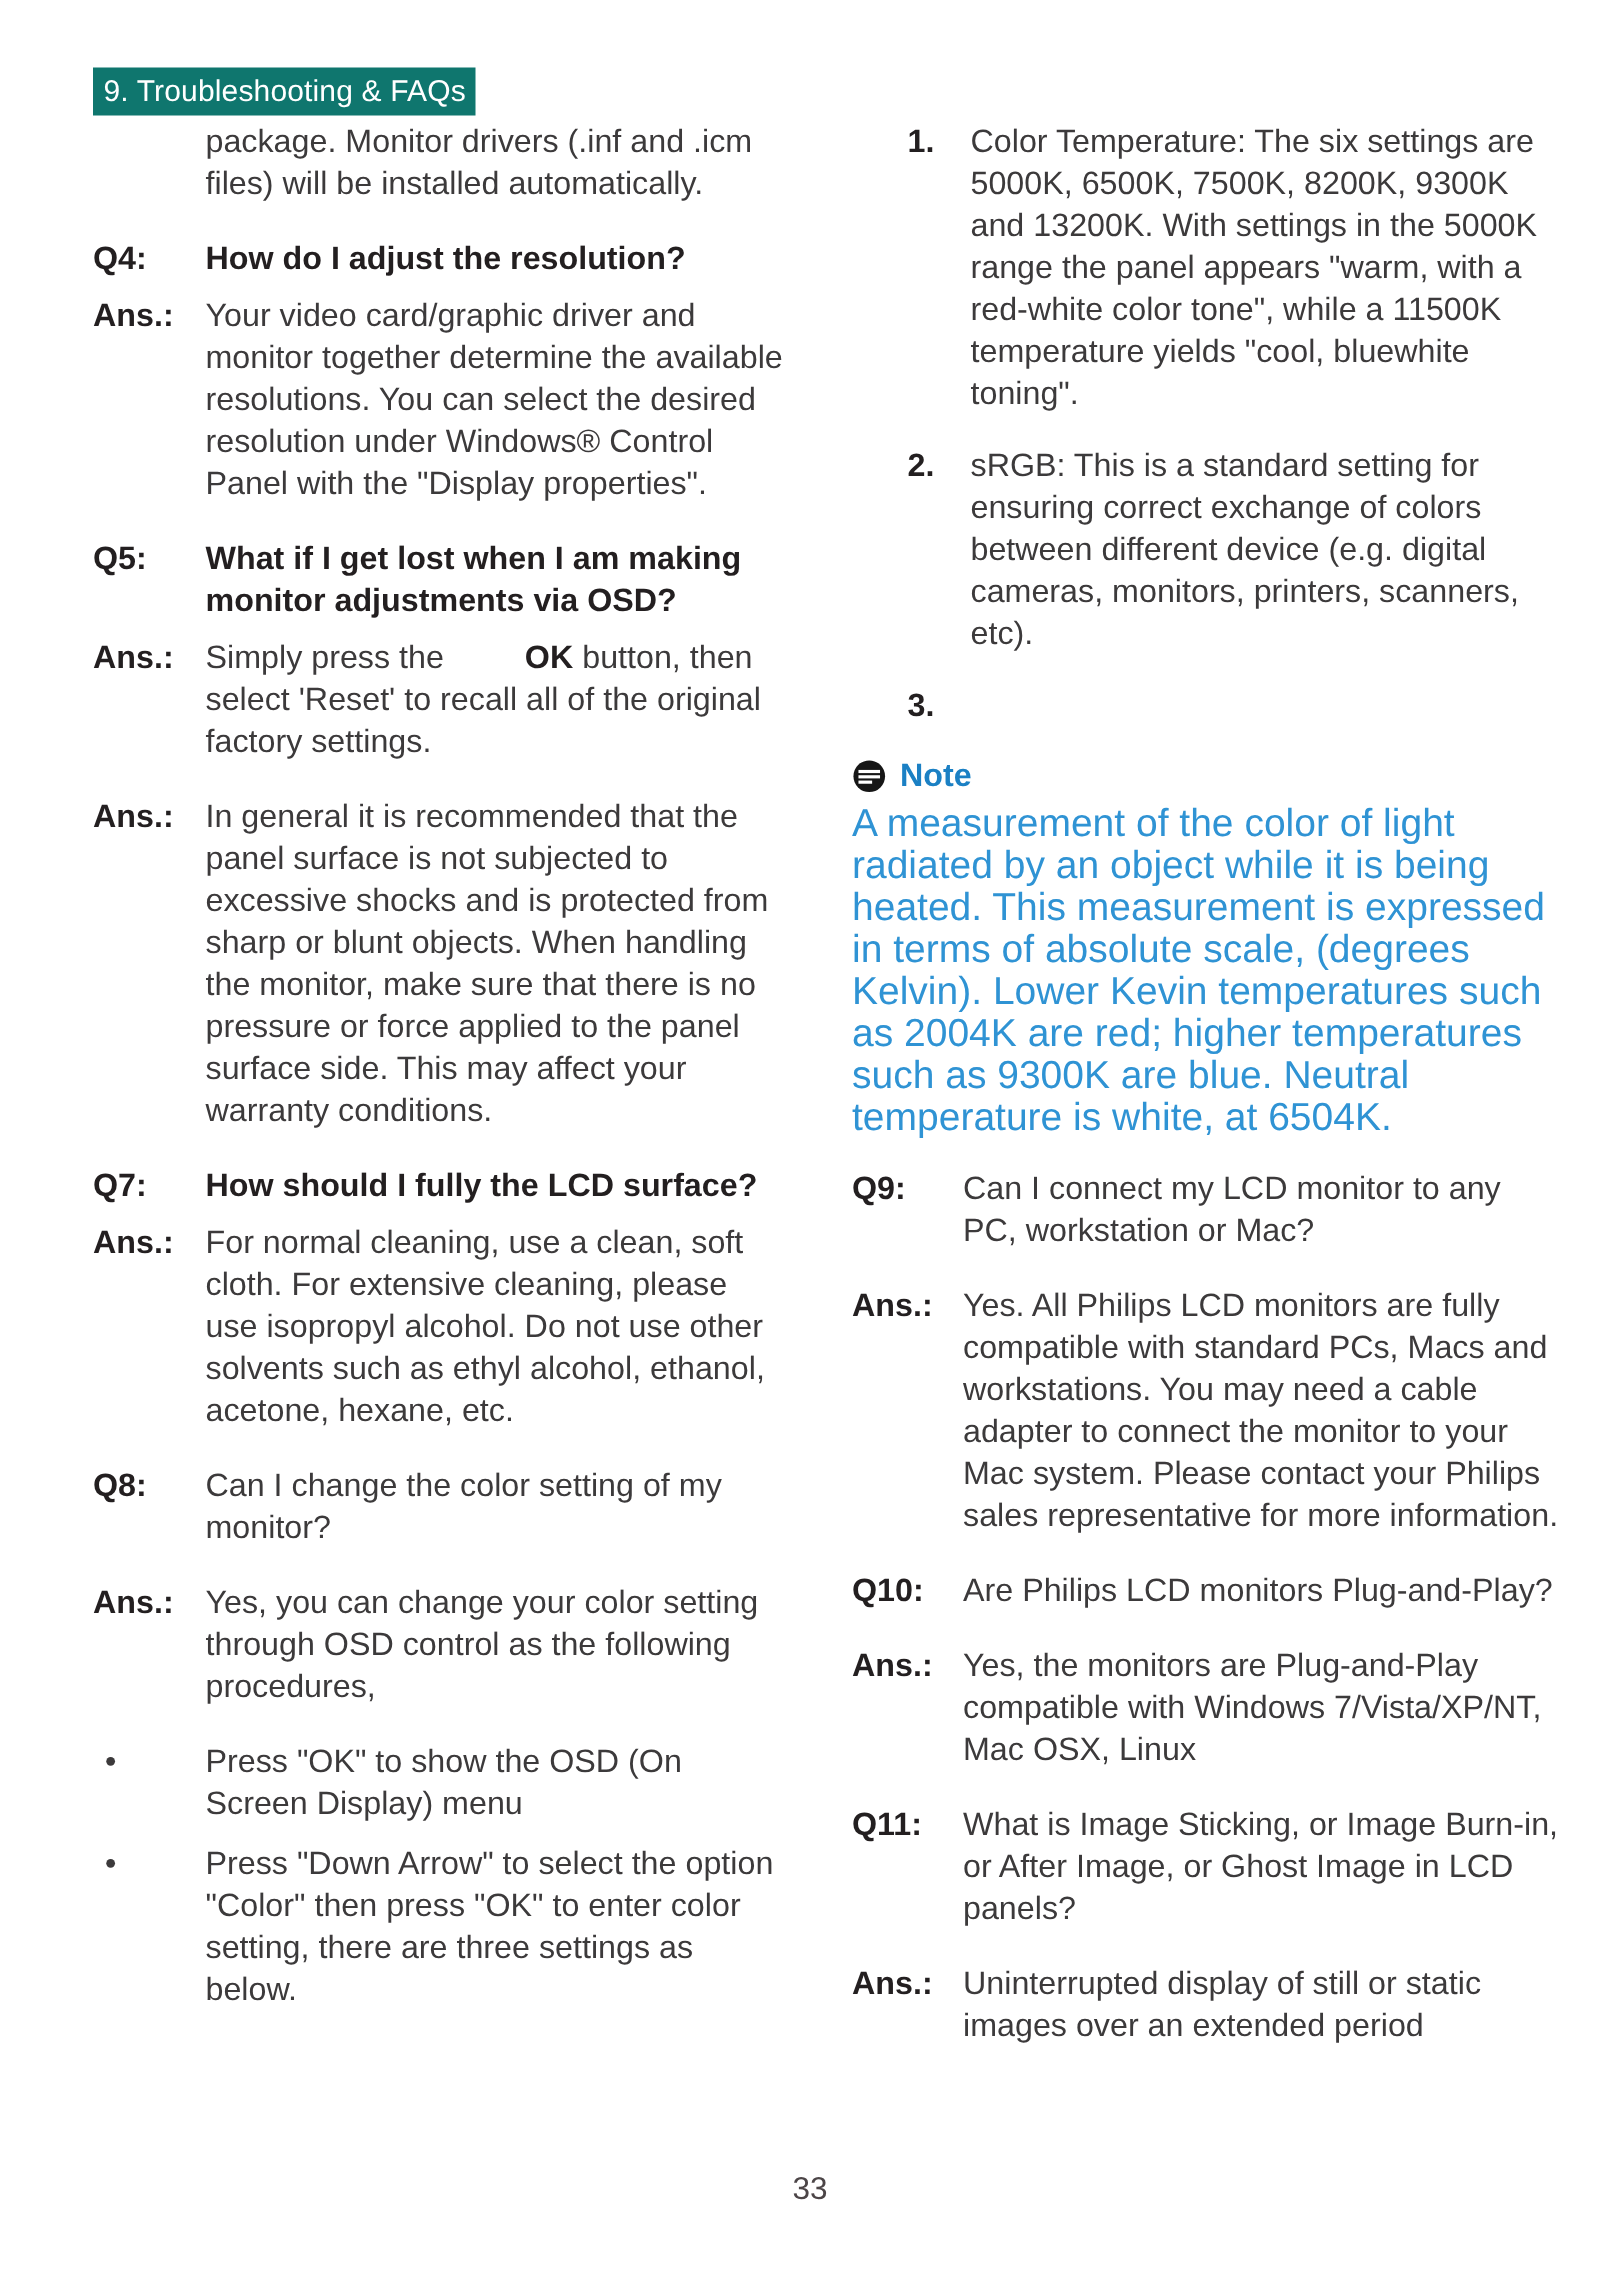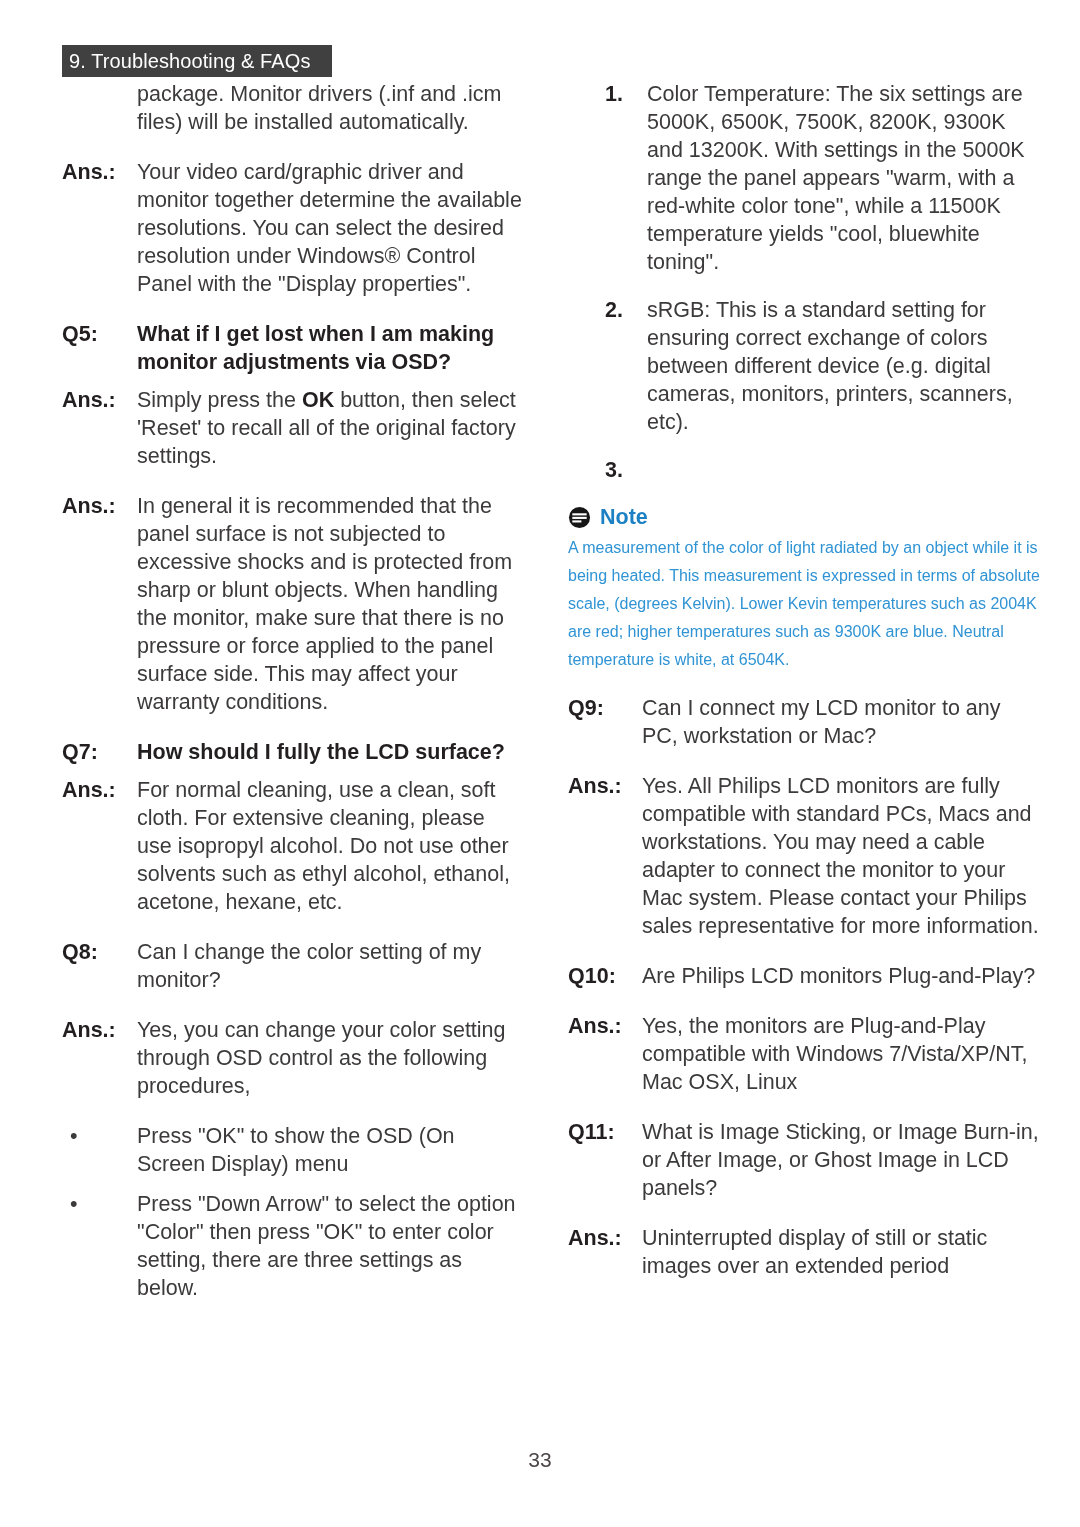--- a/index.html
+++ b/index.html
@@ -21,24 +21,24 @@
     height: 1527px;
     overflow: hidden;
   }
 
   
   .header-band {
     position: absolute;
     left: 62px;
     top: 45px;
     height: 32px;
-    background: #404040;
+    background: #0f766e;
     display: flex;
     align-items: center;
-    padding: 0 21px 0 7px;
+    padding: 0 6px 0 7px;
     box-sizing: border-box;
   }
   .header-band .header-text {
     color: #ffffff;
     font-size: 20px;
     letter-spacing: 0.1px;
     line-height: 1;
     white-space: nowrap;
   }
 
@@ -82,21 +82,21 @@
 
   
   .cont {
     margin-left: 75px;
     font-size: 21.5px;
     line-height: 28px;
     color: #3c3a3b;
     margin-bottom: 22px;
   }
 
-  .ok-bold { font-weight: bold; color: #231f20; }
+  .ok-bold { font-weight: bold; color: #231f20; margin-left: 48px; }
 
   
   .bullet-row {
     display: flex;
     align-items: flex-start;
     margin-bottom: 12px;
   }
   .bullet-mark {
     flex: 0 0 auto;
     width: 75px;
@@ -152,21 +152,21 @@
     flex: 0 0 auto;
     display: block;
   }
   .note-title {
     font-size: 21.5px;
     line-height: 26px;
     color: #1b80c4;
     font-weight: bold;
   }
   .note-body {
-    font-size: 16px;
+    font-size: 26px;
     line-height: 28px;
     color: #2f93d4;
   }
 
   
   .folio {
     position: absolute;
     left: 0;
     right: 0;
     top: 1448px;
@@ -181,20 +181,24 @@
 <div class="page">
 
   <div class="header-band">
     <span class="header-text">9. Troubleshooting &amp; FAQs</span>
   </div>
 
   <div class="col col-left">
 
     <div class="cont">package. Monitor drivers (.inf and .icm files) will be installed automatically.</div>
 
+    <div class="qa tight">
+      <div class="qa-label">Q4:</div>
+      <div class="qa-body question">How do I adjust the resolution?</div>
+    </div>
 
     <div class="qa">
       <div class="qa-label">Ans.:</div>
       <div class="qa-body">Your video card/graphic driver and monitor together determine the available resolutions. You can select the desired resolution under Windows® Control Panel with the "Display properties".</div>
     </div>
 
     <div class="qa tight">
       <div class="qa-label">Q5:</div>
       <div class="qa-body question">What if I get lost when I am making monitor adjustments via OSD?</div>
     </div>

